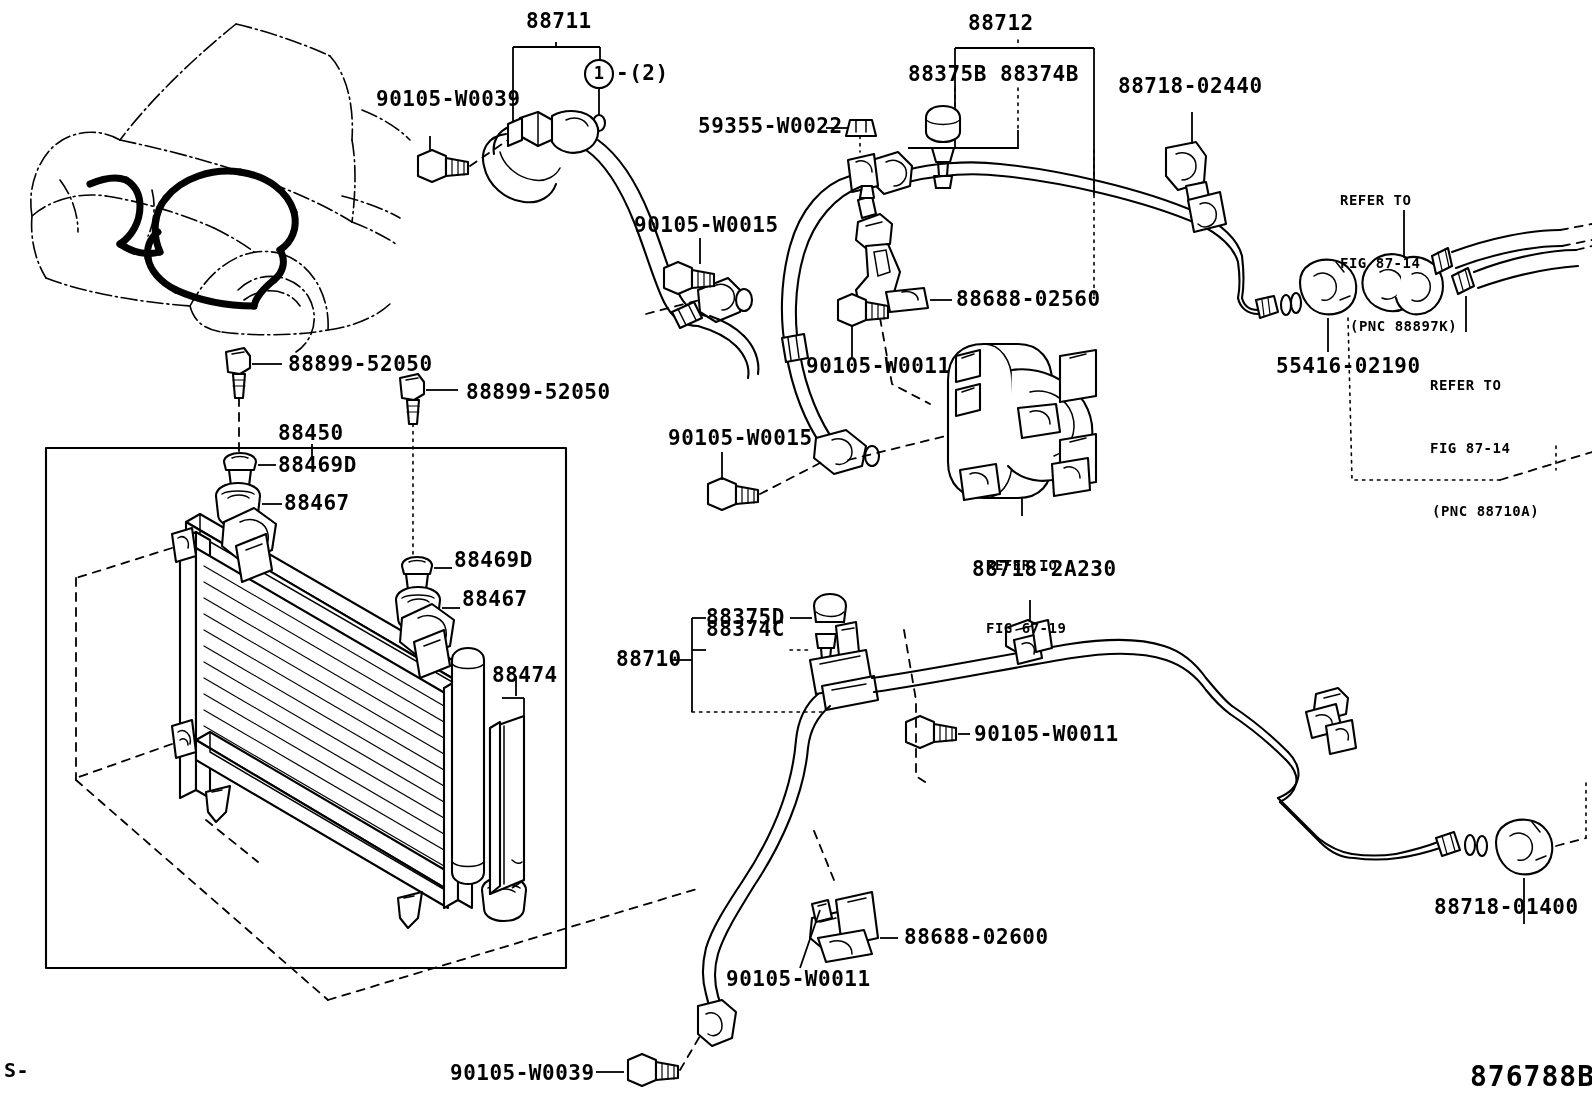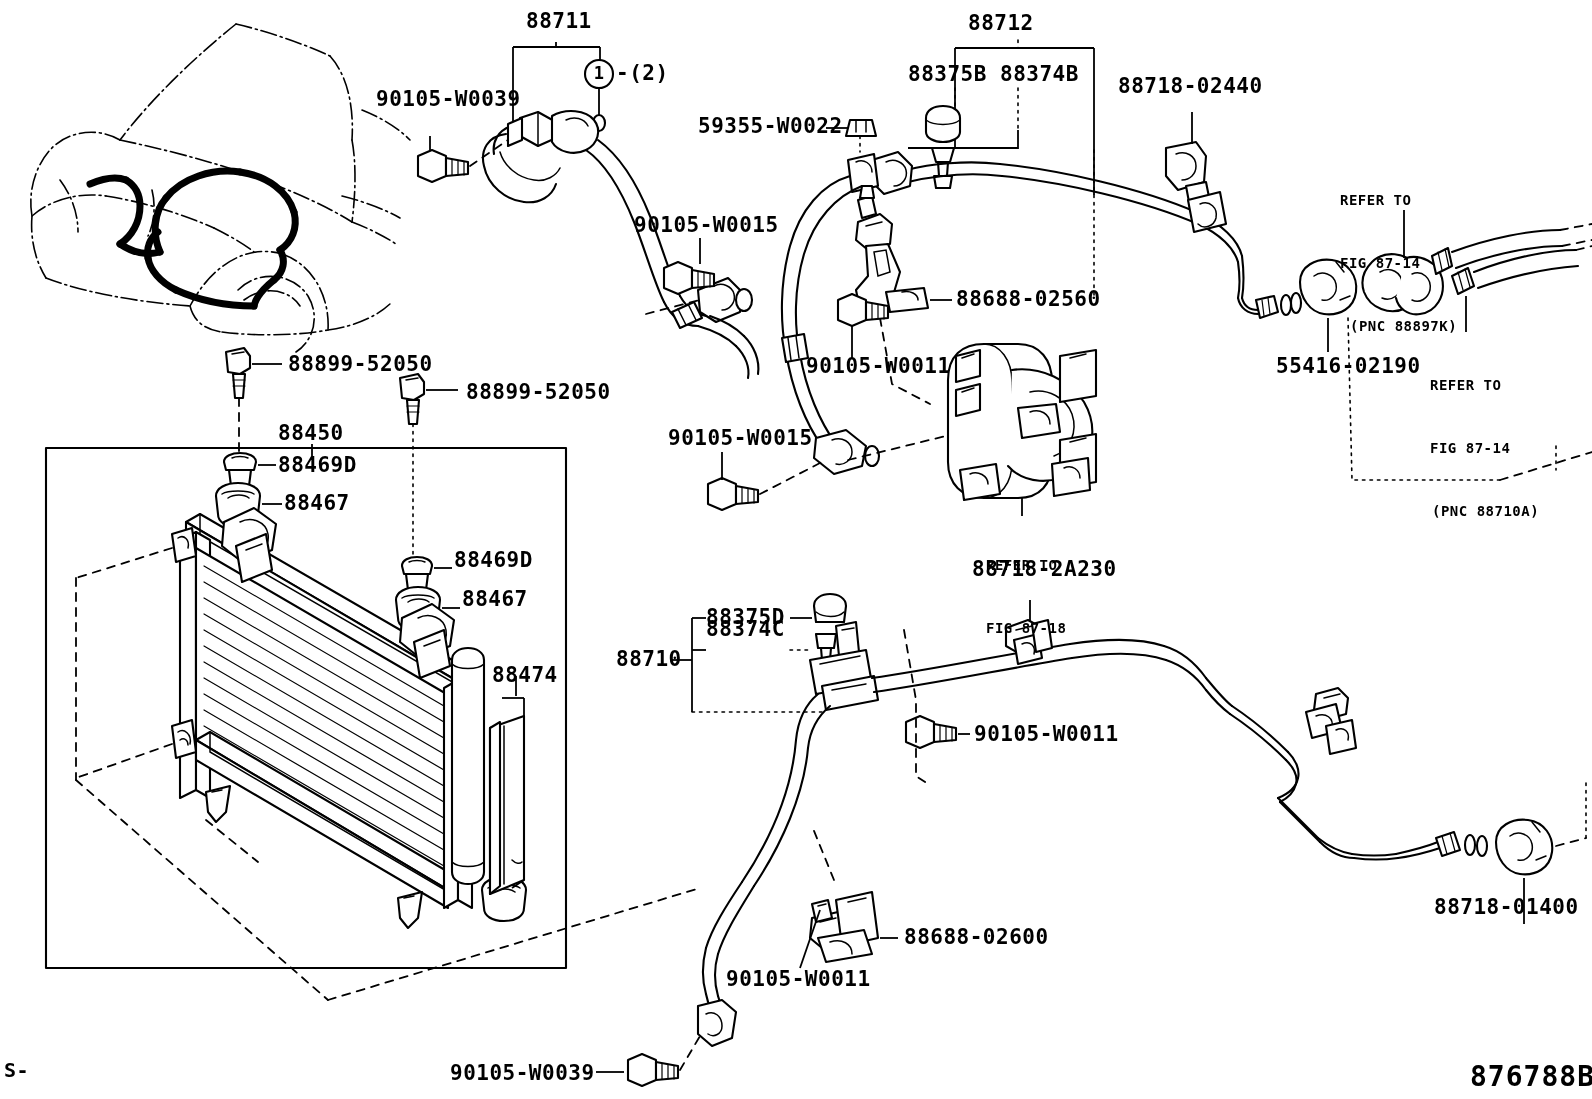--- a/index.html
+++ b/index.html
@@ -559,21 +559,21 @@
   <div class="lbl ref" style="left:1430px; top:333px;">
     <div>REFER TO</div>
     <div>FIG 87-14</div>
     <div style="padding-left:2px;">(PNC 88710A)</div>
   </div>
 
   <div class="lbl pn" style="left:1276px; top:355px;">55416-02190</div>
 
   <div class="lbl ref" style="left:986px; top:513px;">
     <div>REFER TO</div>
-    <div>FIG 87-18</div>
+    <div>FIG 67-19</div>
   </div>
   <div class="lbl pn" style="left:972px; top:558px;">88718-2A230</div>
 
   <div class="lbl pn" style="left:288px; top:353px;">88899-52050</div>
   <div class="lbl pn" style="left:466px; top:381px;">88899-52050</div>
   <div class="lbl pn" style="left:278px; top:422px;">88450</div>
   <div class="lbl pn" style="left:278px; top:454px;">88469D</div>
   <div class="lbl pn" style="left:284px; top:492px;">88467</div>
   <div class="lbl pn" style="left:454px; top:549px;">88469D</div>
   <div class="lbl pn" style="left:462px; top:588px;">88467</div>

